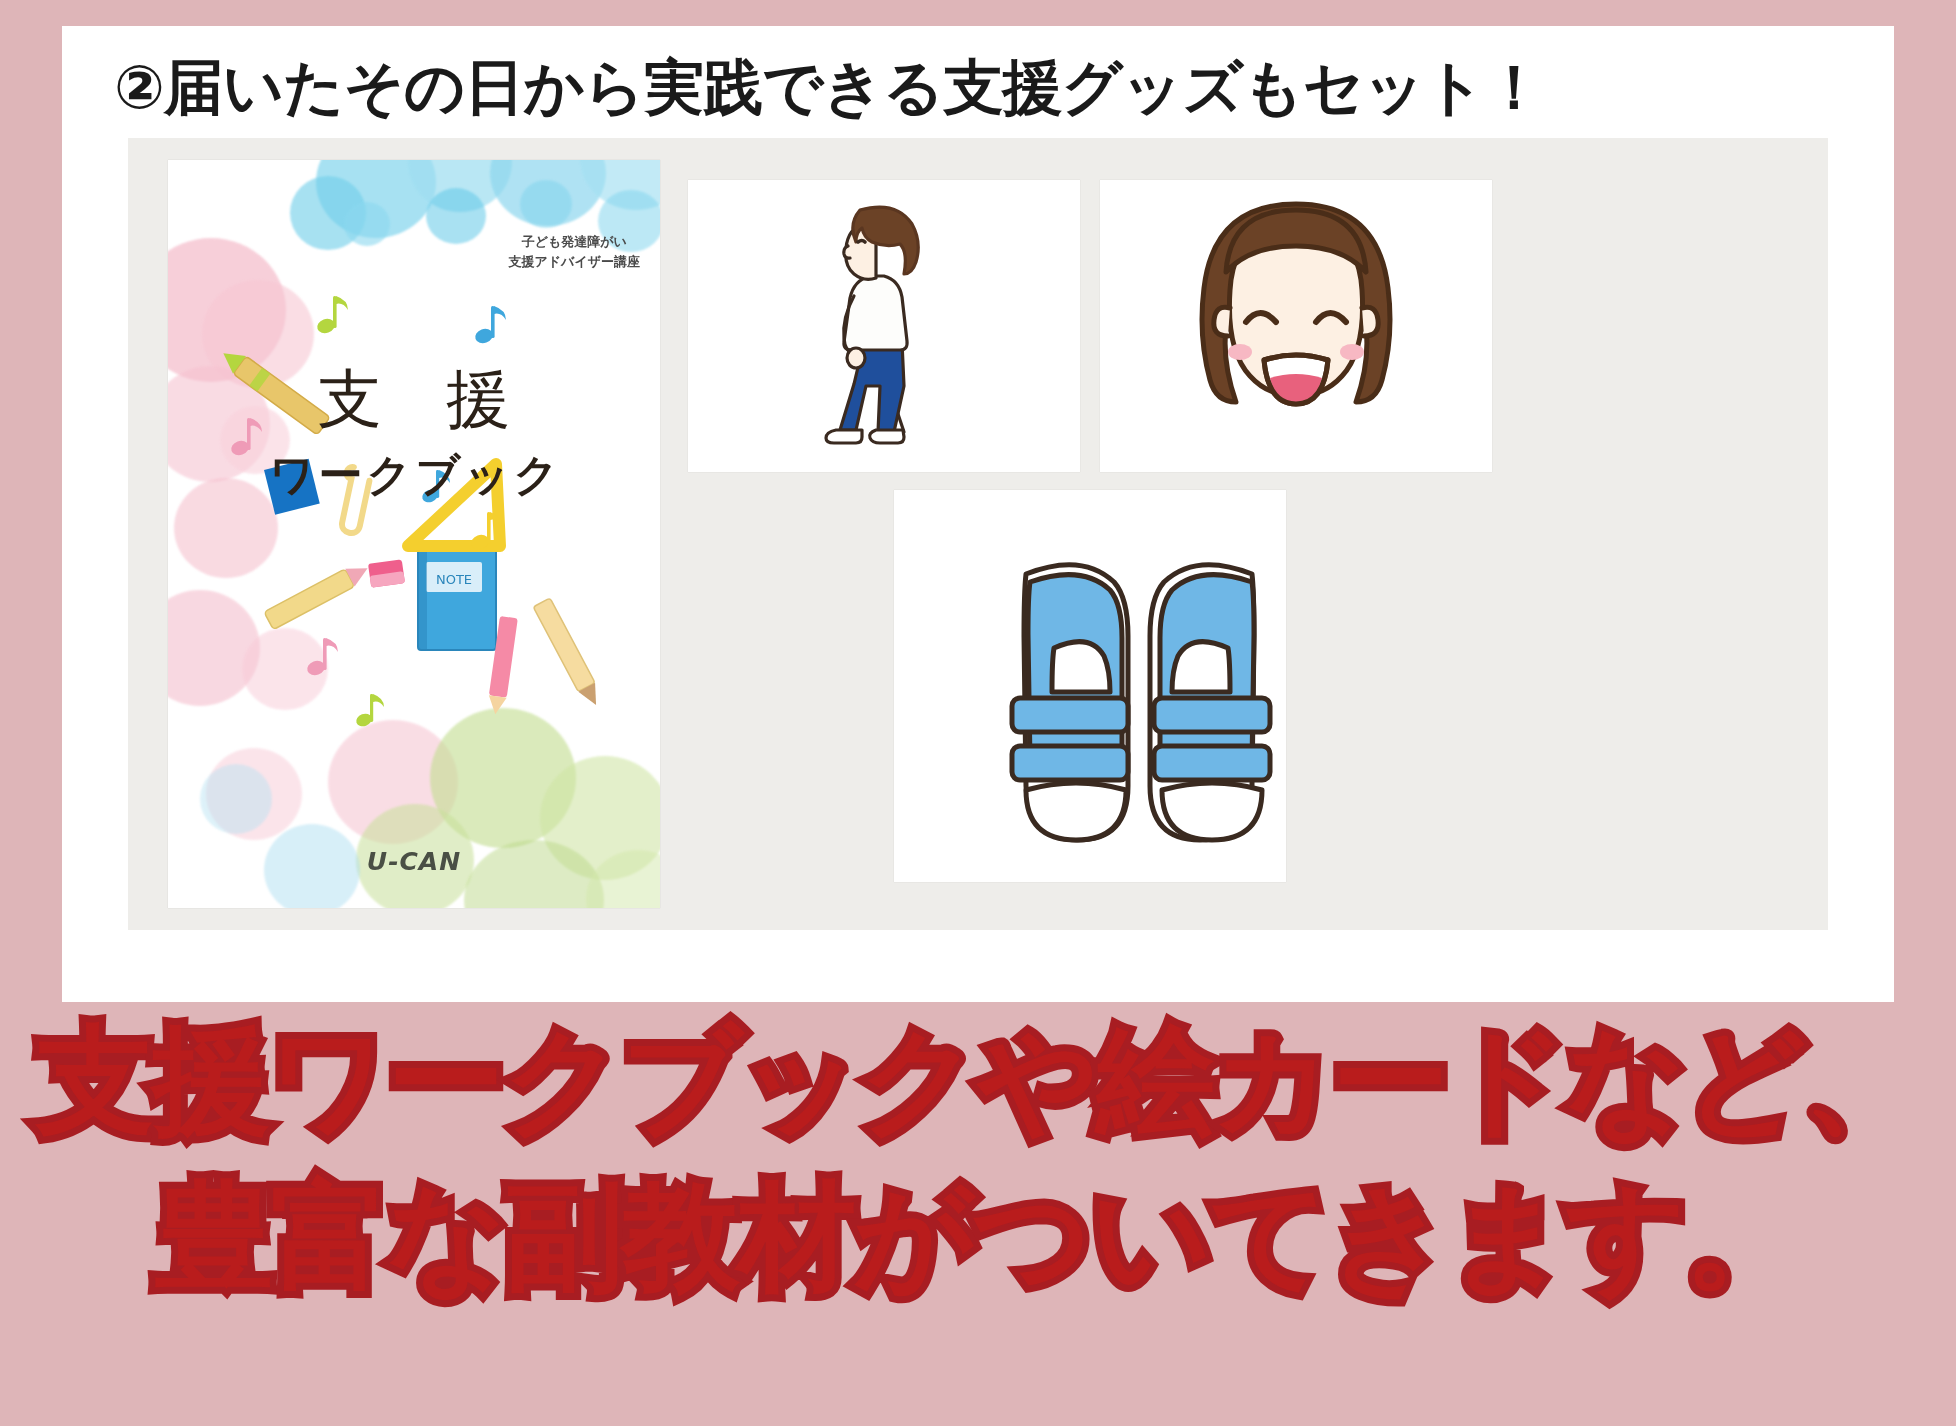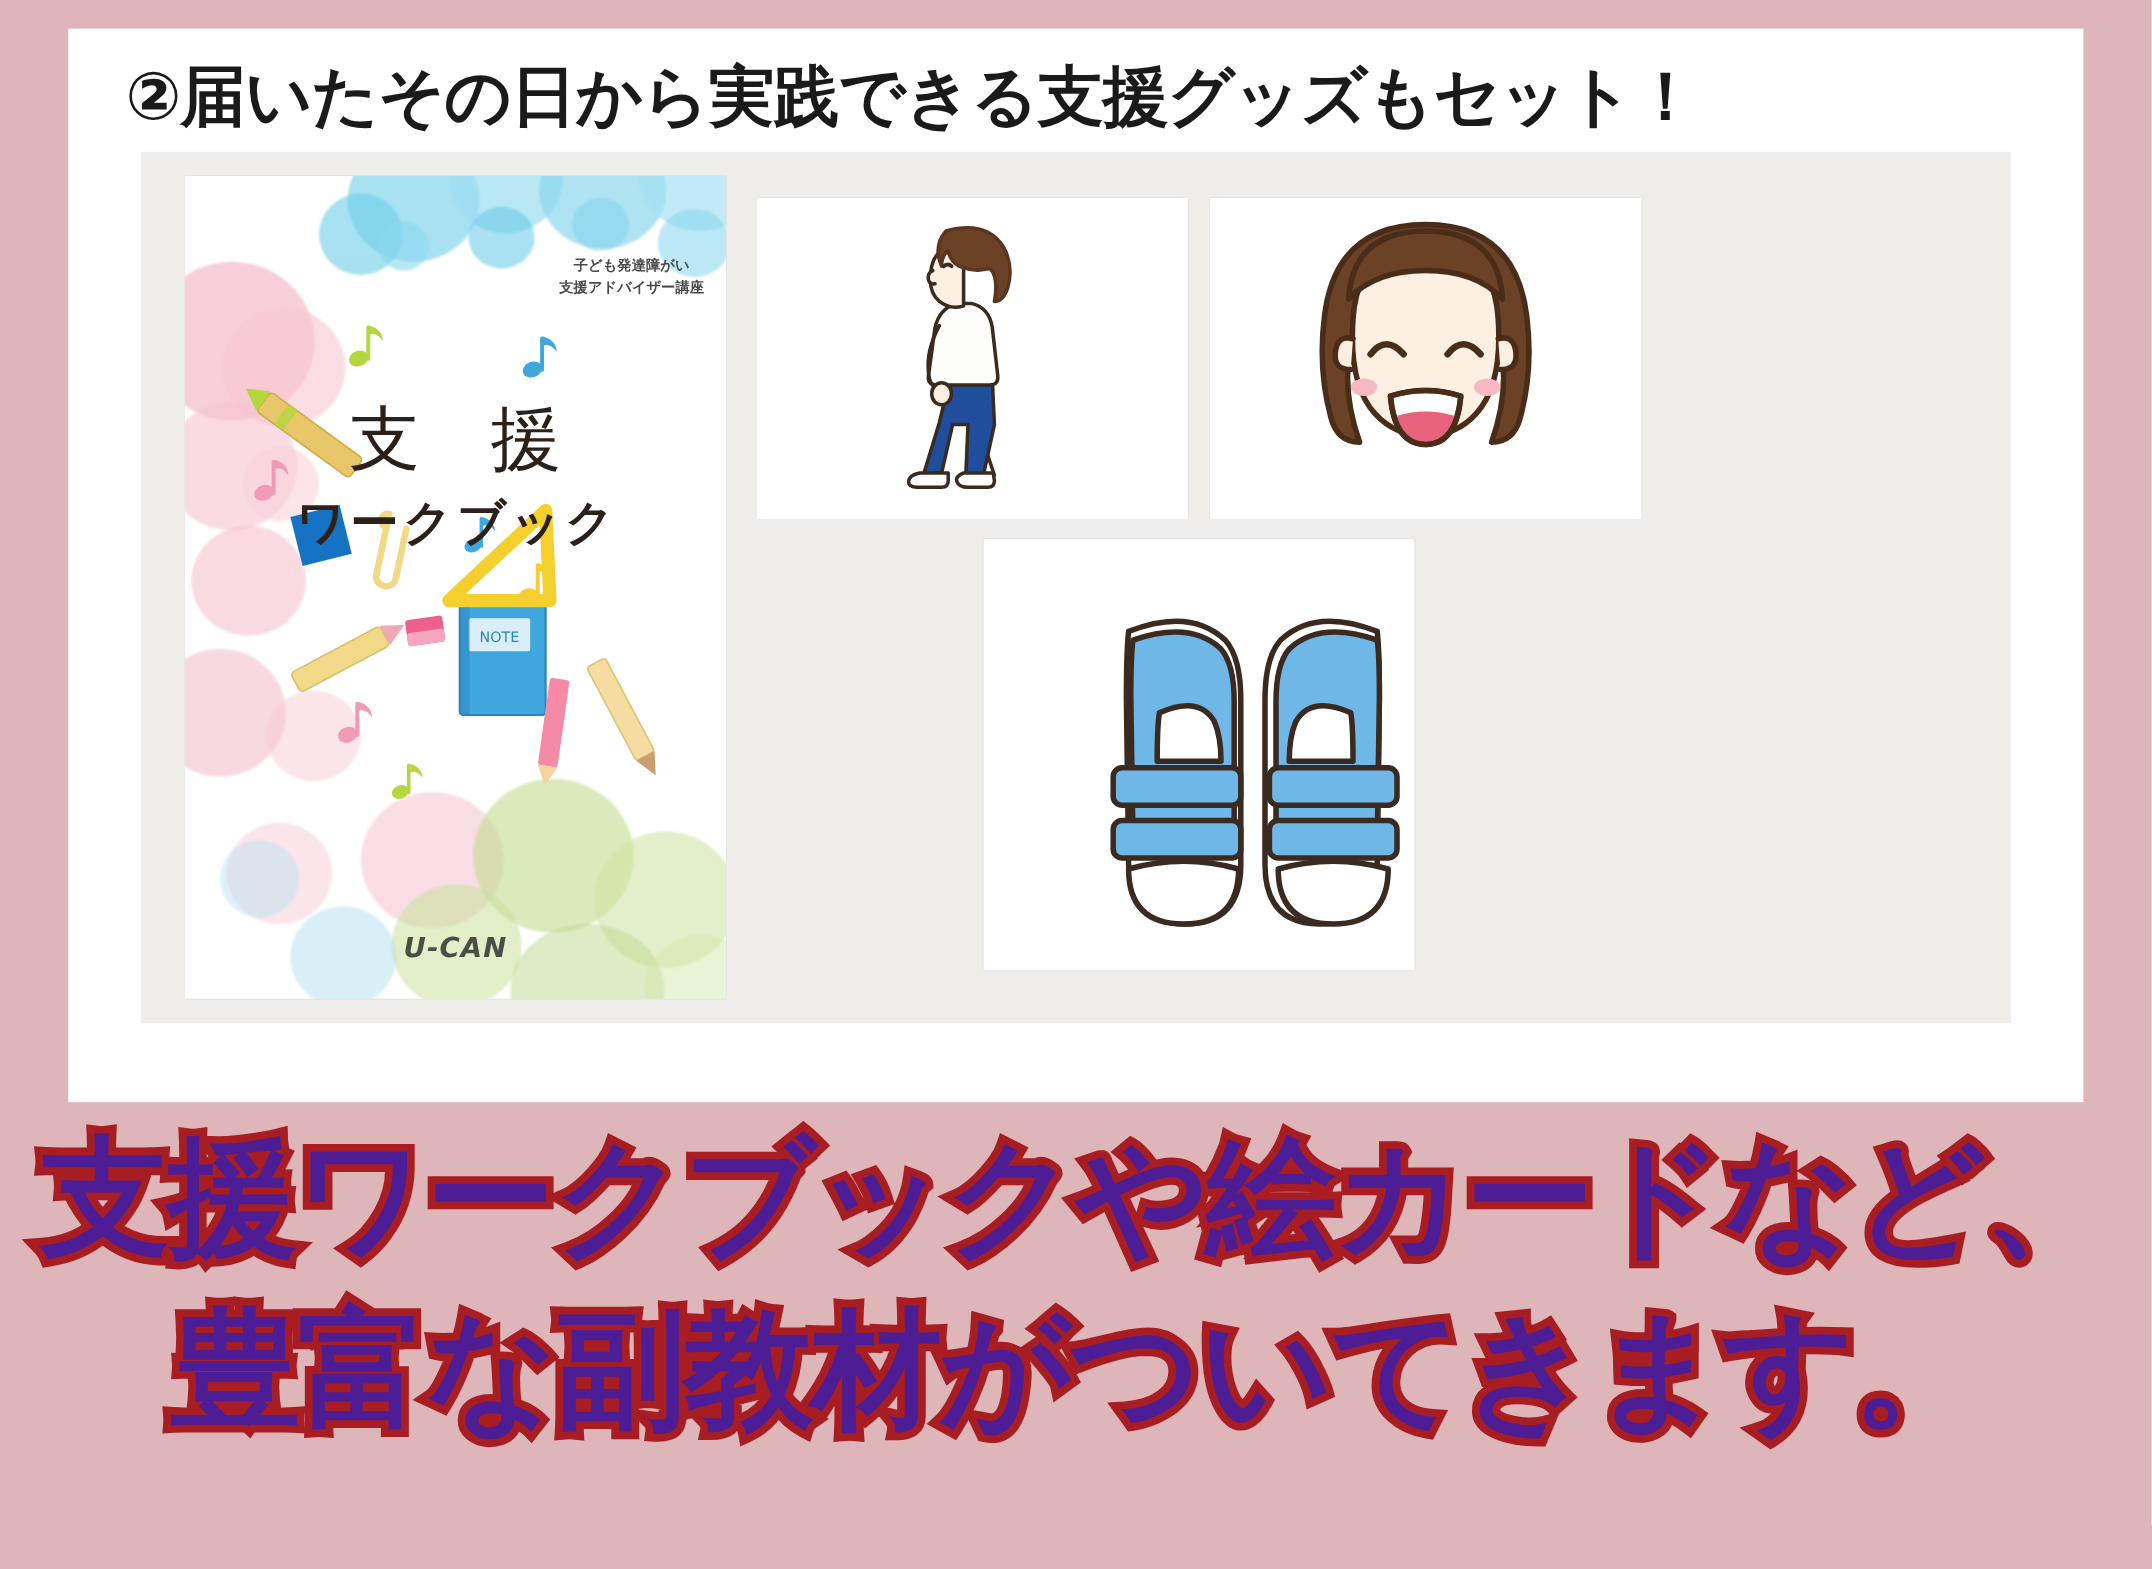--- a/index.html
+++ b/index.html
@@ -112,25 +112,25 @@
   .card-shoes { left:766px;  top:352px; width:392px; height:392px; }
   .card svg{ display:block; width:100%; height:100%; }
 
   
   .caption{
     position:absolute;
     left:0; right:0; top:1012px;
     text-align:center;
   }
   .caption-line{
-    font-family:Liberation Sans, sans-serif;
+    font-family:Liberation Mono, monospace;
     font-weight:bold;
     font-size:118px;
     line-height:1.32;
-    color:#4c1d95;
+    color:#b91c1c;
     letter-spacing:-2px;
     -webkit-text-stroke:14px #a81d22;
     paint-order:stroke fill;
     white-space:nowrap;
   }
 </style>
 </head>
 <body>
 
 <div class="panel">

